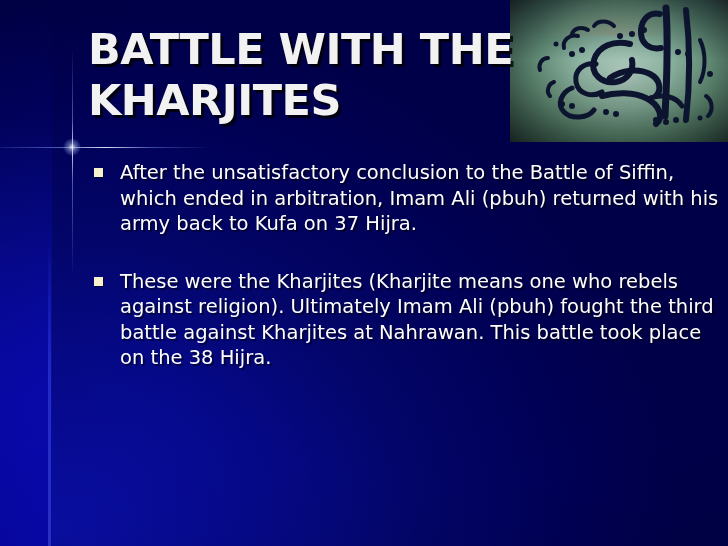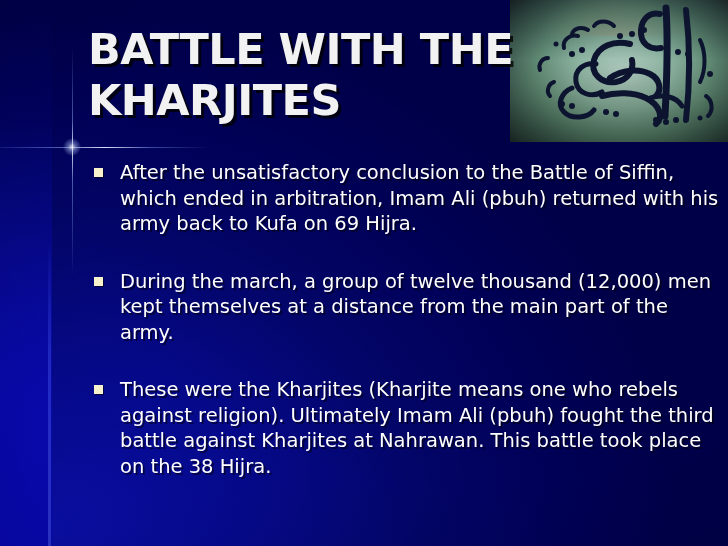--- a/index.html
+++ b/index.html
@@ -231,25 +231,21 @@
     </svg>
   </div>
 
   <div class="bg-vignette"></div>
 
   <div class="title">BATTLE WITH THE KHARJITES</div>
 
   <div class="body">
     <div class="bullet">
       <span class="marker"></span>
-      <span class="txt">After the unsatisfactory conclusion to the Battle of Siffin, which ended in arbitration, Imam Ali (pbuh) returned with his army back to Kufa on 69 Hijra.</span>
-    </div>
-    <div class="bullet">
-      <span class="marker"></span>
-      <span class="txt">During the march, a group of twelve thousand (12,000) men kept themselves at a distance from the main part of the army.</span>
+      <span class="txt">After the unsatisfactory conclusion to the Battle of Siffin, which ended in arbitration, Imam Ali (pbuh) returned with his army back to Kufa on 37 Hijra.</span>
     </div>
     <div class="bullet">
       <span class="marker"></span>
       <span class="txt">These were the Kharjites (Kharjite means one who rebels against religion). Ultimately Imam Ali (pbuh) fought the third battle against Kharjites at Nahrawan. This battle took place on the 38 Hijra.</span>
     </div>
   </div>
 
 </div>
 
 </body></html>

